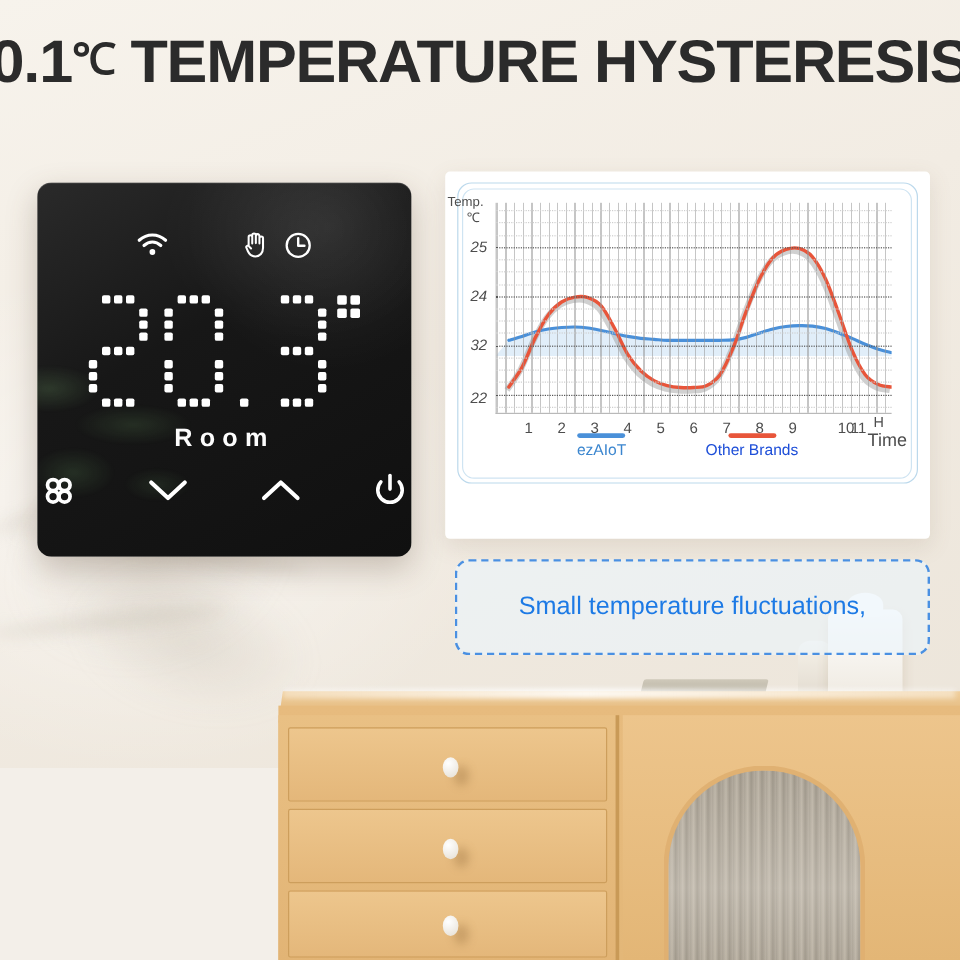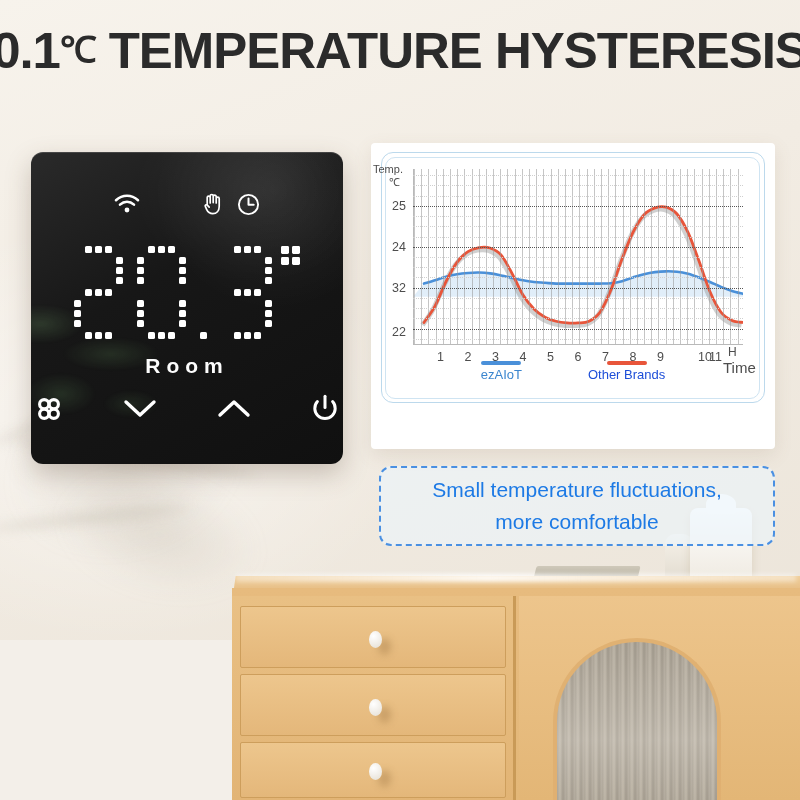--- a/index.html
+++ b/index.html
@@ -212,21 +212,21 @@
   }
   .hgrid {
     position: absolute; left: 0; width: 100%; height: 0;
     border-top: 1px dotted #555;
   }
   .hgrid.faint { border-top: 1px dotted #cfcfcf; }
 
   .ylab {
     position: absolute; right: 100%; margin-right: 7px;
     transform: translateY(-50%);
-    font-size: 12.5px; color: #4d4d4d;
+    font-size: 12.5px; color: #4d4d4d; font-style: italic;
   }
   .xlab {
     position: absolute; top: 100%; margin-top: 5px;
     transform: translateX(-50%);
     font-size: 12.5px; color: #4d4d4d;
   }
   .axis-temp {
     position: absolute; left: 2px; top: 20px;
     font-size: 11px; color: #4d4d4d; line-height: 13px; text-align: left;
   }
@@ -533,14 +533,13 @@
     <div class="legend-item">
       <div class="legend-bar" style="background:#e8553a"></div>
       <div class="legend-txt" style="color:#1d4ed8">Other Brands</div>
     </div>
   </div>
 
 </div>
 
 <div id="callout">
   <span>Small temperature fluctuations,</span>
-  <span>more comfortable</span>
 </div>
 
 </body></html>

